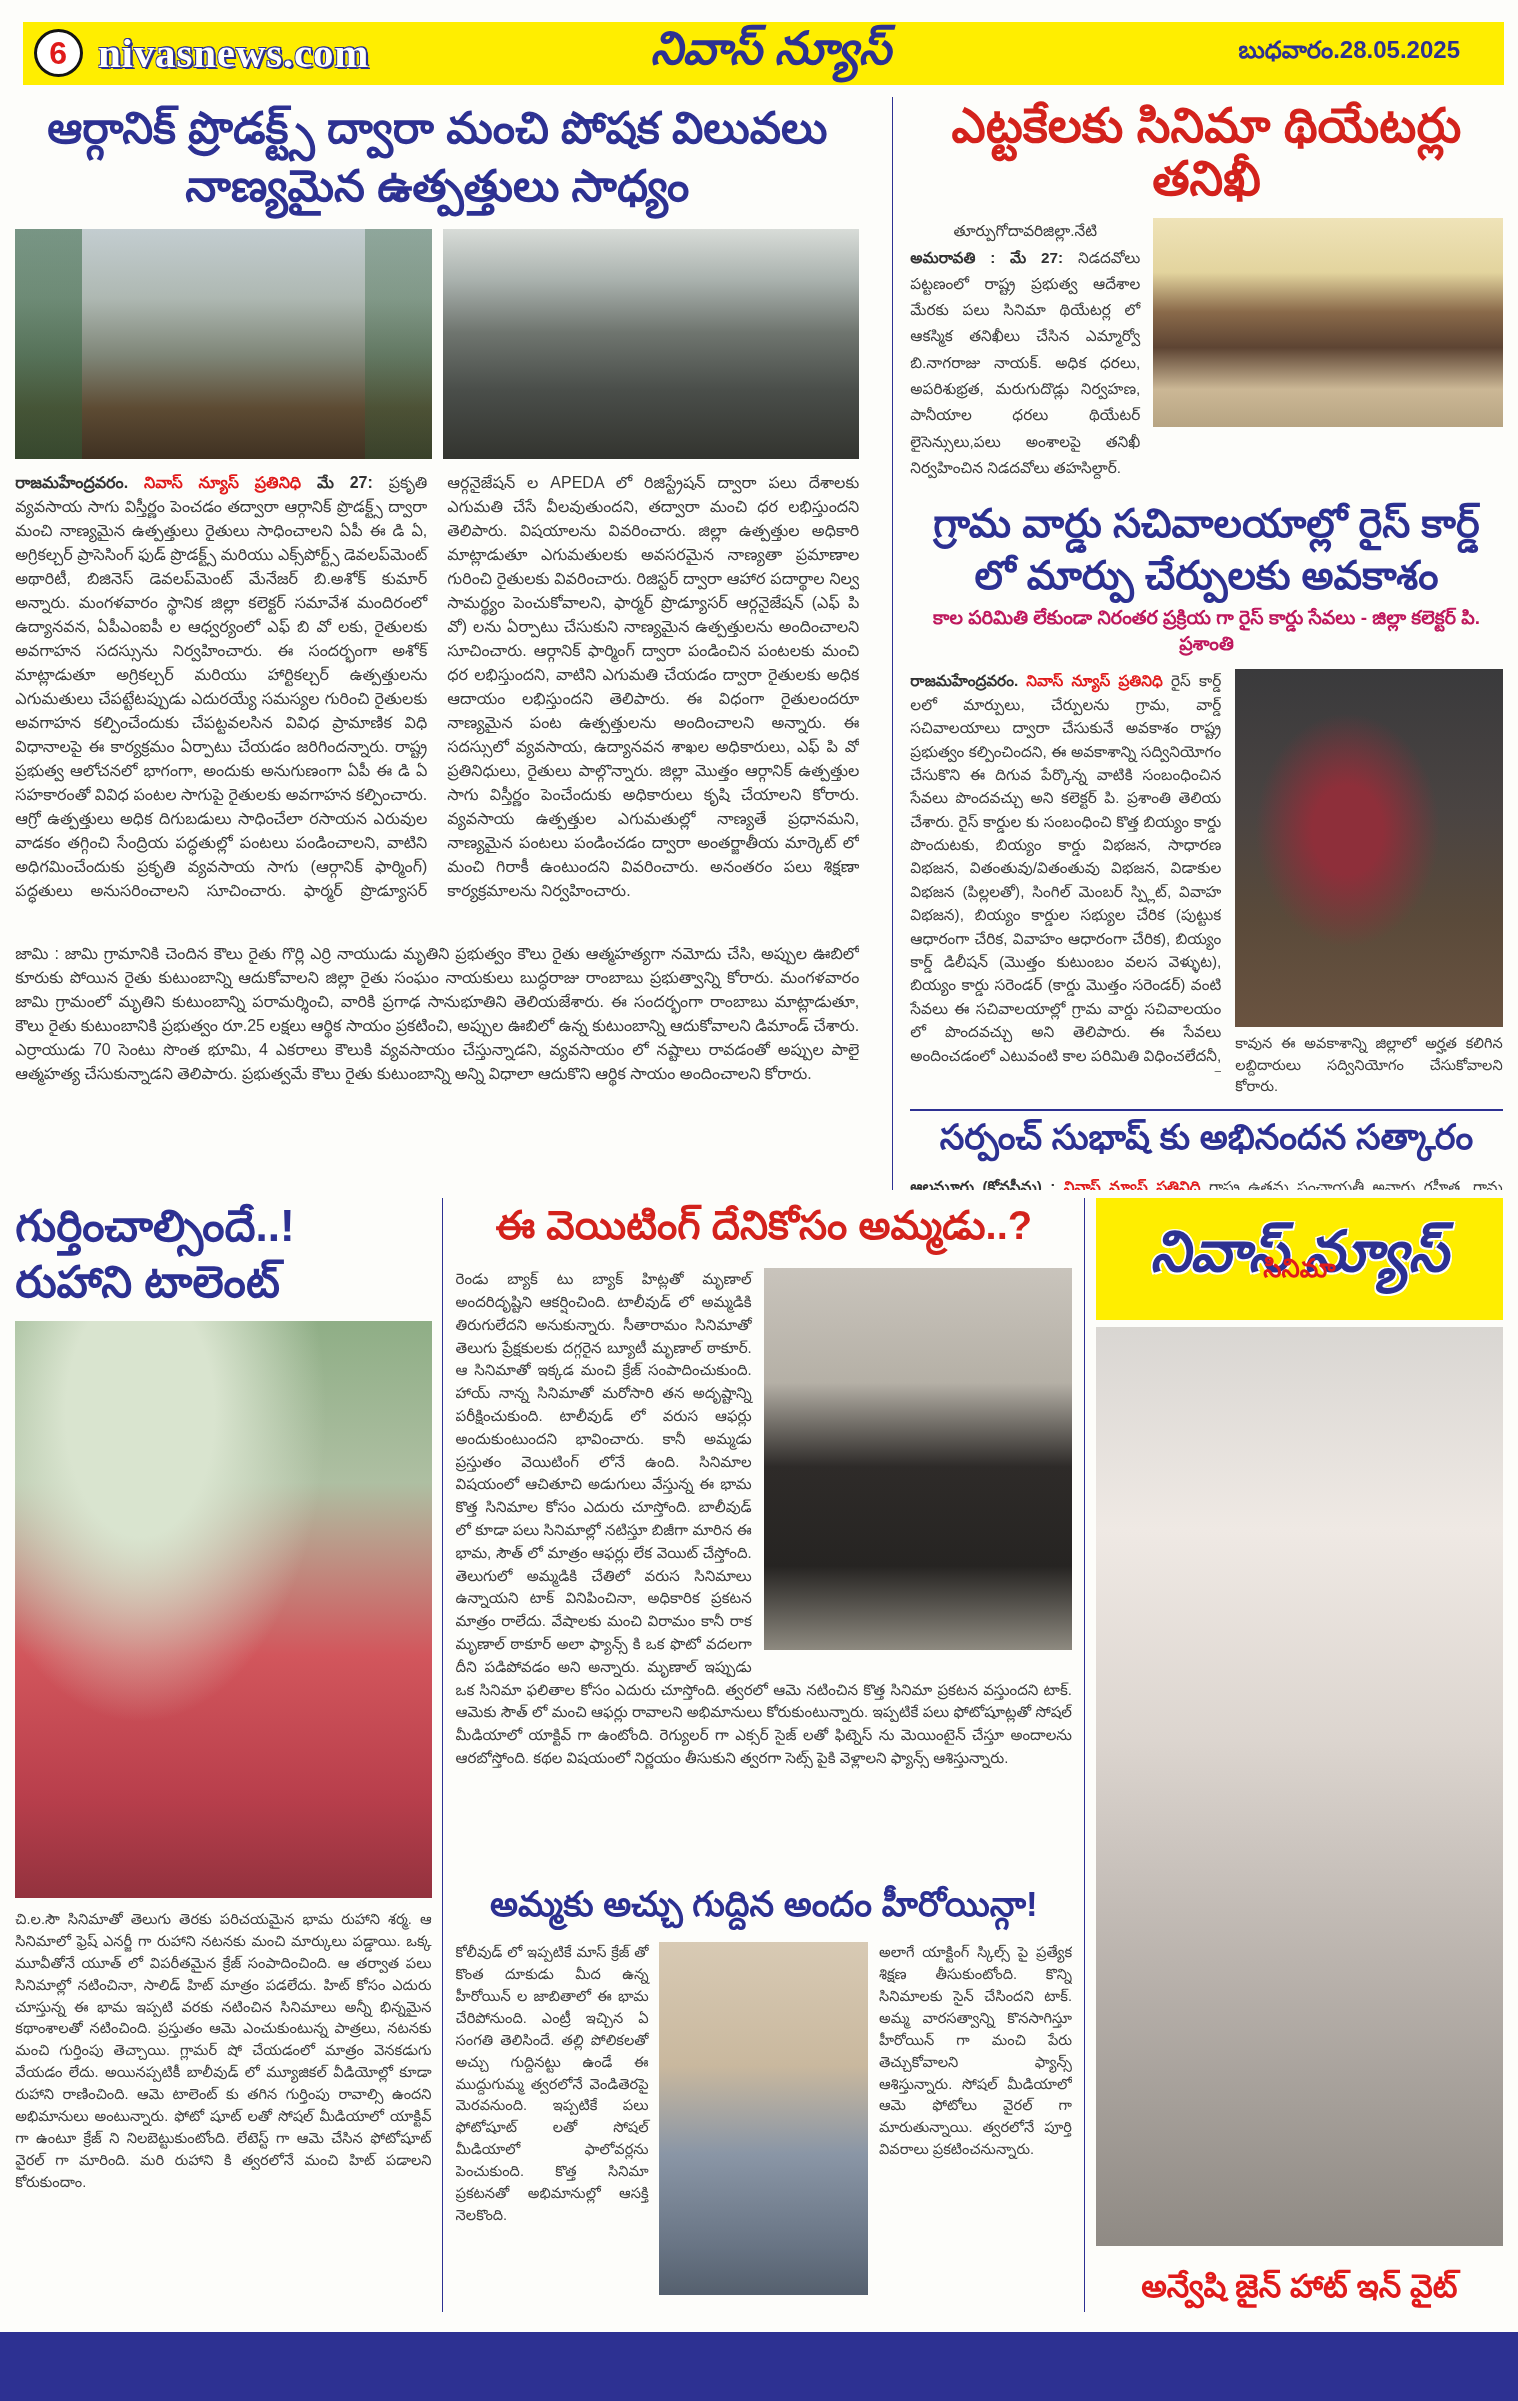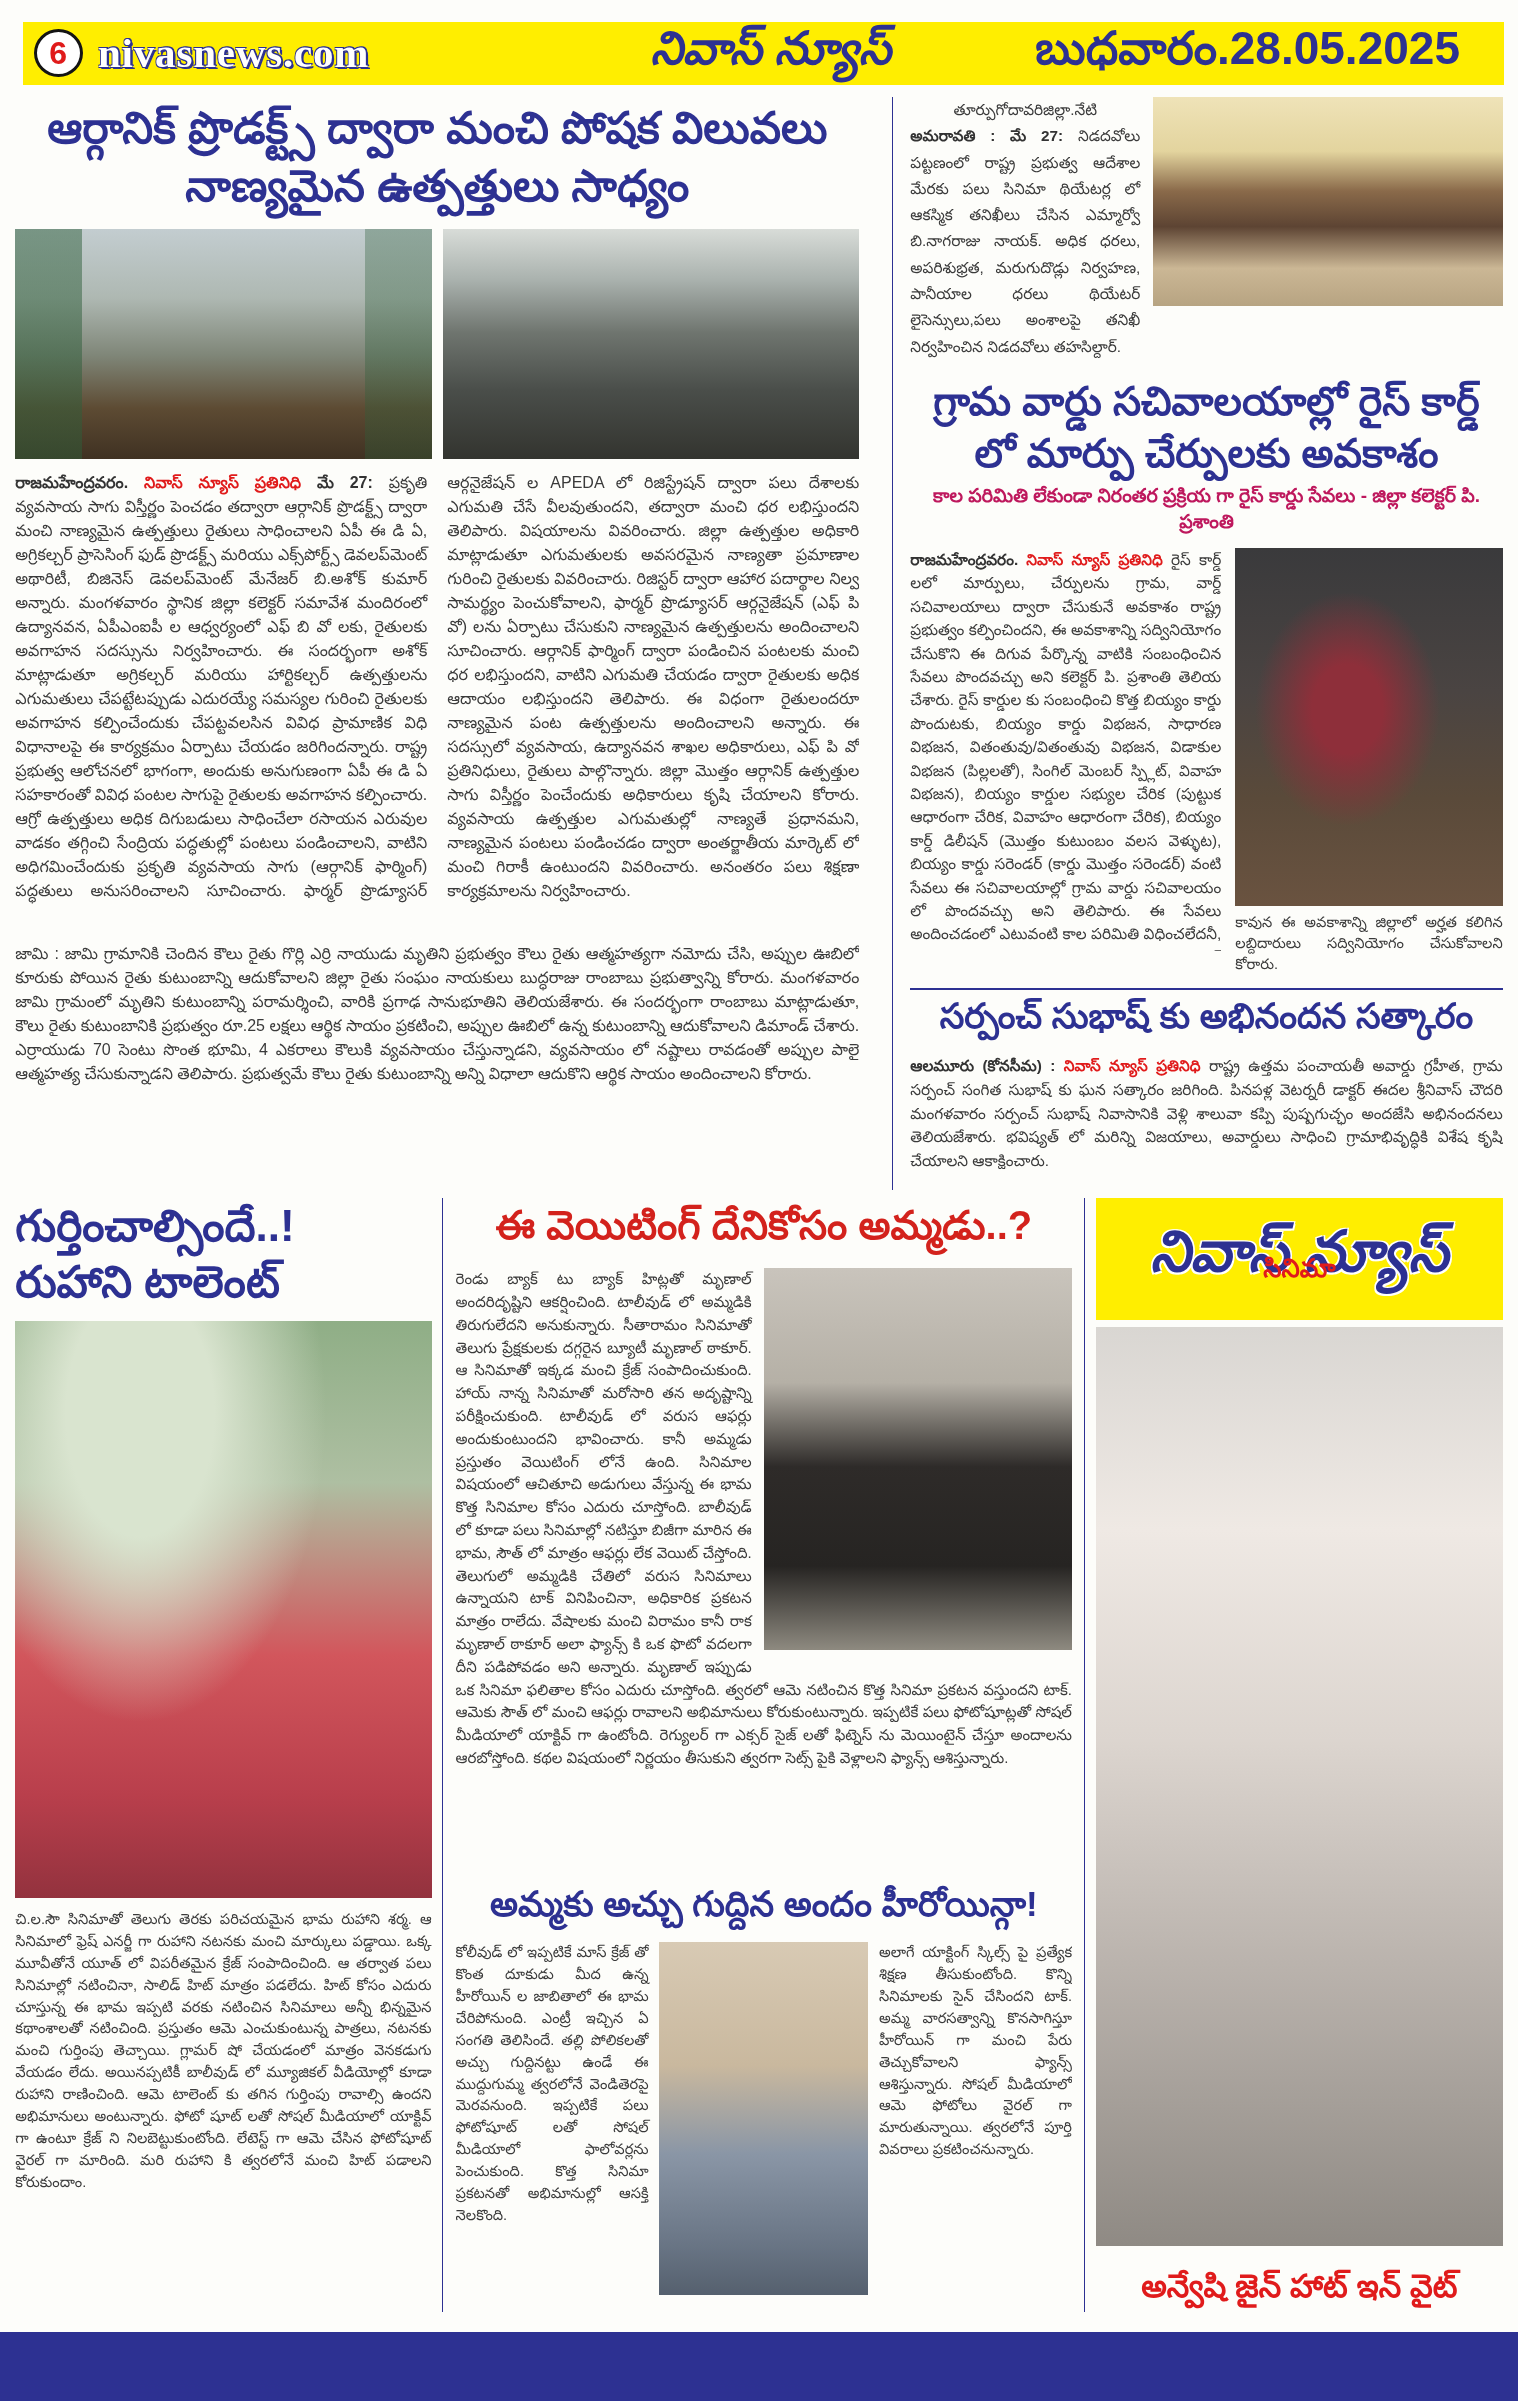--- a/index.html
+++ b/index.html
@@ -24,21 +24,21 @@
     margin-left:15.3px; font-family:"Liberation Serif","DejaVu Serif",serif;
     font-size:41px; font-weight:800; color:#fff; letter-spacing:0.8px;
     text-shadow:2.3px 2.3px 0 #2d3192,-0.8px -0.8px 0 #2d3192,0.8px -0.8px 0 #2d3192,-0.8px 0.8px 0 #2d3192,1.5px -1.5px 0 #2d3192;
   }
   .masthead {
     position:absolute; left:50%; top:50%; transform:translate(-47%,-50%);
     font-size:46px; font-weight:800; color:#2d3192; font-style:italic; white-space:nowrap;
   }
   .topdate {
     position:absolute; right:44px; top:50%; transform:translateY(-50%);
-    font-size:46px; font-weight:800; color:#2d3192; white-space:nowrap;margin-left:39px;
+    font-size:24px; font-weight:800; color:#2d3192; white-space:nowrap;margin-left:39px;
   }
   
   .ph { background-color:#b8b2a6; }
   .h-blue { color:#2d3192; font-weight:800; text-align:center; }
   .h-red  { color:#d3221c; font-weight:800; text-align:center; }
   .body-txt { text-align:justify; color:#3a3a3a; }
   .credit { color:#e01b1b; font-weight:700; }
   .dl { font-weight:700; color:#333; }
   
   .top-section {
@@ -136,20 +136,21 @@
         <span class="dl">రాజమహేంద్రవరం.</span>
         <span class="credit">నివాస్ న్యూస్ ప్రతినిధి</span>
         <span class="dl">మే 27:</span>
         <span>ప్రకృతి వ్యవసాయ సాగు విస్తీర్ణం పెంచడం తద్వారా ఆర్గానిక్ ప్రొడక్ట్స్ ద్వారా మంచి నాణ్యమైన ఉత్పత్తులు రైతులు సాధించాలని ఏపీ ఈ డి ఏ, అగ్రికల్చర్ ప్రాసెసింగ్ ఫుడ్ ప్రొడక్ట్స్ మరియు ఎక్స్‌పోర్ట్స్ డెవలప్‌మెంట్ అథారిటీ, బిజినెస్ డెవలప్‌మెంట్ మేనేజర్ బి.అశోక్ కుమార్ అన్నారు. మంగళవారం స్థానిక జిల్లా కలెక్టర్ సమావేశ మందిరంలో ఉద్యానవన, ఏపీఎంఐపీ ల ఆధ్వర్యంలో ఎఫ్ బి వో లకు, రైతులకు అవగాహన సదస్సును నిర్వహించారు. ఈ సందర్భంగా అశోక్ మాట్లాడుతూ అగ్రికల్చర్ మరియు హార్టికల్చర్ ఉత్పత్తులను ఎగుమతులు చేపట్టేటప్పుడు ఎదురయ్యే సమస్యల గురించి రైతులకు అవగాహన కల్పించేందుకు చేపట్టవలసిన వివిధ ప్రామాణిక విధి విధానాలపై ఈ కార్యక్రమం ఏర్పాటు చేయడం జరిగిందన్నారు. రాష్ట్ర ప్రభుత్వ ఆలోచనలో భాగంగా, అందుకు అనుగుణంగా ఏపీ ఈ డి ఏ సహకారంతో వివిధ పంటల సాగుపై రైతులకు అవగాహన కల్పించారు. ఆగ్రో ఉత్పత్తులు అధిక దిగుబడులు సాధించేలా రసాయన ఎరువుల వాడకం తగ్గించి సేంద్రియ పద్ధతుల్లో పంటలు పండించాలని, వాటిని అధిగమించేందుకు ప్రకృతి వ్యవసాయ సాగు (ఆర్గానిక్ ఫార్మింగ్) పద్ధతులు అనుసరించాలని సూచించారు. ఫార్మర్ ప్రొడ్యూసర్ ఆర్గనైజేషన్ ల APEDA లో రిజిస్ట్రేషన్ ద్వారా పలు దేశాలకు ఎగుమతి చేసే వీలవుతుందని, తద్వారా మంచి ధర లభిస్తుందని తెలిపారు.</span>
         <span>విషయాలను వివరించారు. జిల్లా ఉత్పత్తుల అధికారి మాట్లాడుతూ ఎగుమతులకు అవసరమైన నాణ్యతా ప్రమాణాల గురించి రైతులకు వివరించారు. రిజిస్టర్ ద్వారా ఆహార పదార్థాల నిల్వ సామర్థ్యం పెంచుకోవాలని, ఫార్మర్ ప్రొడ్యూసర్ ఆర్గనైజేషన్ (ఎఫ్ పి వో) లను ఏర్పాటు చేసుకుని నాణ్యమైన ఉత్పత్తులను అందించాలని సూచించారు. ఆర్గానిక్ ఫార్మింగ్ ద్వారా పండించిన పంటలకు మంచి ధర లభిస్తుందని, వాటిని ఎగుమతి చేయడం ద్వారా రైతులకు అధిక ఆదాయం లభిస్తుందని తెలిపారు. ఈ విధంగా రైతులందరూ నాణ్యమైన పంట ఉత్పత్తులను అందించాలని అన్నారు. ఈ సదస్సులో వ్యవసాయ, ఉద్యానవన శాఖల అధికారులు, ఎఫ్ పి వో ప్రతినిధులు, రైతులు పాల్గొన్నారు. జిల్లా మొత్తం ఆర్గానిక్ ఉత్పత్తుల సాగు విస్తీర్ణం పెంచేందుకు అధికారులు కృషి చేయాలని కోరారు. వ్యవసాయ ఉత్పత్తుల ఎగుమతుల్లో నాణ్యతే ప్రధానమని, నాణ్యమైన పంటలు పండించడం ద్వారా అంతర్జాతీయ మార్కెట్ లో మంచి గిరాకీ ఉంటుందని వివరించారు. అనంతరం పలు శిక్షణా కార్యక్రమాలను నిర్వహించారు.</span>
       </div>
       <p class="tenant-body body-txt">జామి : జామి గ్రామానికి చెందిన కౌలు రైతు గొర్లి ఎర్రి నాయుడు మృతిని ప్రభుత్వం కౌలు రైతు ఆత్మహత్యగా నమోదు చేసి, అప్పుల ఊబిలో కూరుకు పోయిన రైతు కుటుంబాన్ని ఆదుకోవాలని జిల్లా రైతు సంఘం నాయకులు బుద్ధరాజు రాంబాబు ప్రభుత్వాన్ని కోరారు. మంగళవారం జామి గ్రామంలో మృతిని కుటుంబాన్ని పరామర్శించి, వారికి ప్రగాఢ సానుభూతిని తెలియజేశారు. ఈ సందర్భంగా రాంబాబు మాట్లాడుతూ, కౌలు రైతు కుటుంబానికి ప్రభుత్వం రూ.25 లక్షలు ఆర్థిక సాయం ప్రకటించి, అప్పుల ఊబిలో ఉన్న కుటుంబాన్ని ఆదుకోవాలని డిమాండ్ చేశారు. ఎర్రాయుడు 70 సెంటు సొంత భూమి, 4 ఎకరాలు కౌలుకి వ్యవసాయం చేస్తున్నాడని, వ్యవసాయం లో నష్టాలు రావడంతో అప్పుల పాలై ఆత్మహత్య చేసుకున్నాడని తెలిపారు. ప్రభుత్వమే కౌలు రైతు కుటుంబాన్ని అన్ని విధాలా ఆదుకొని ఆర్థిక సాయం అందించాలని కోరారు.</p>
     </div>
 
     <div class="col-right-top">
+      <h1 class="h-red theatre-headline">ఎట్టకేలకు సినిమా థియేటర్లు తనిఖీ</h1>
       <div class="theatre-row">
         <div class="theatre-text body-txt">
           <span class="place-line">తూర్పుగోదావరిజిల్లా.నేటి</span>
           <span class="dl">అమరావతి : మే 27:</span>
           <span>నిడదవోలు పట్టణంలో రాష్ట్ర ప్రభుత్వ ఆదేశాల మేరకు పలు సినిమా థియేటర్ల లో ఆకస్మిక తనిఖీలు చేసిన ఎమ్మార్వో బి.నాగరాజు నాయక్. అధిక ధరలు, అపరిశుభ్రత, మరుగుదొడ్లు నిర్వహణ, పానీయాల ధరలు థియేటర్ లైసెన్సులు,పలు అంశాలపై తనిఖీ నిర్వహించిన నిడదవోలు తహసిల్దార్.</span>
         </div>
         <div class="ph ph-theatre"></div>
       </div>
 
       <h1 class="h-blue ricecard-headline">గ్రామ వార్డు సచివాలయాల్లో రైస్ కార్డ్ లో మార్పు చేర్పులకు అవకాశం</h1>

